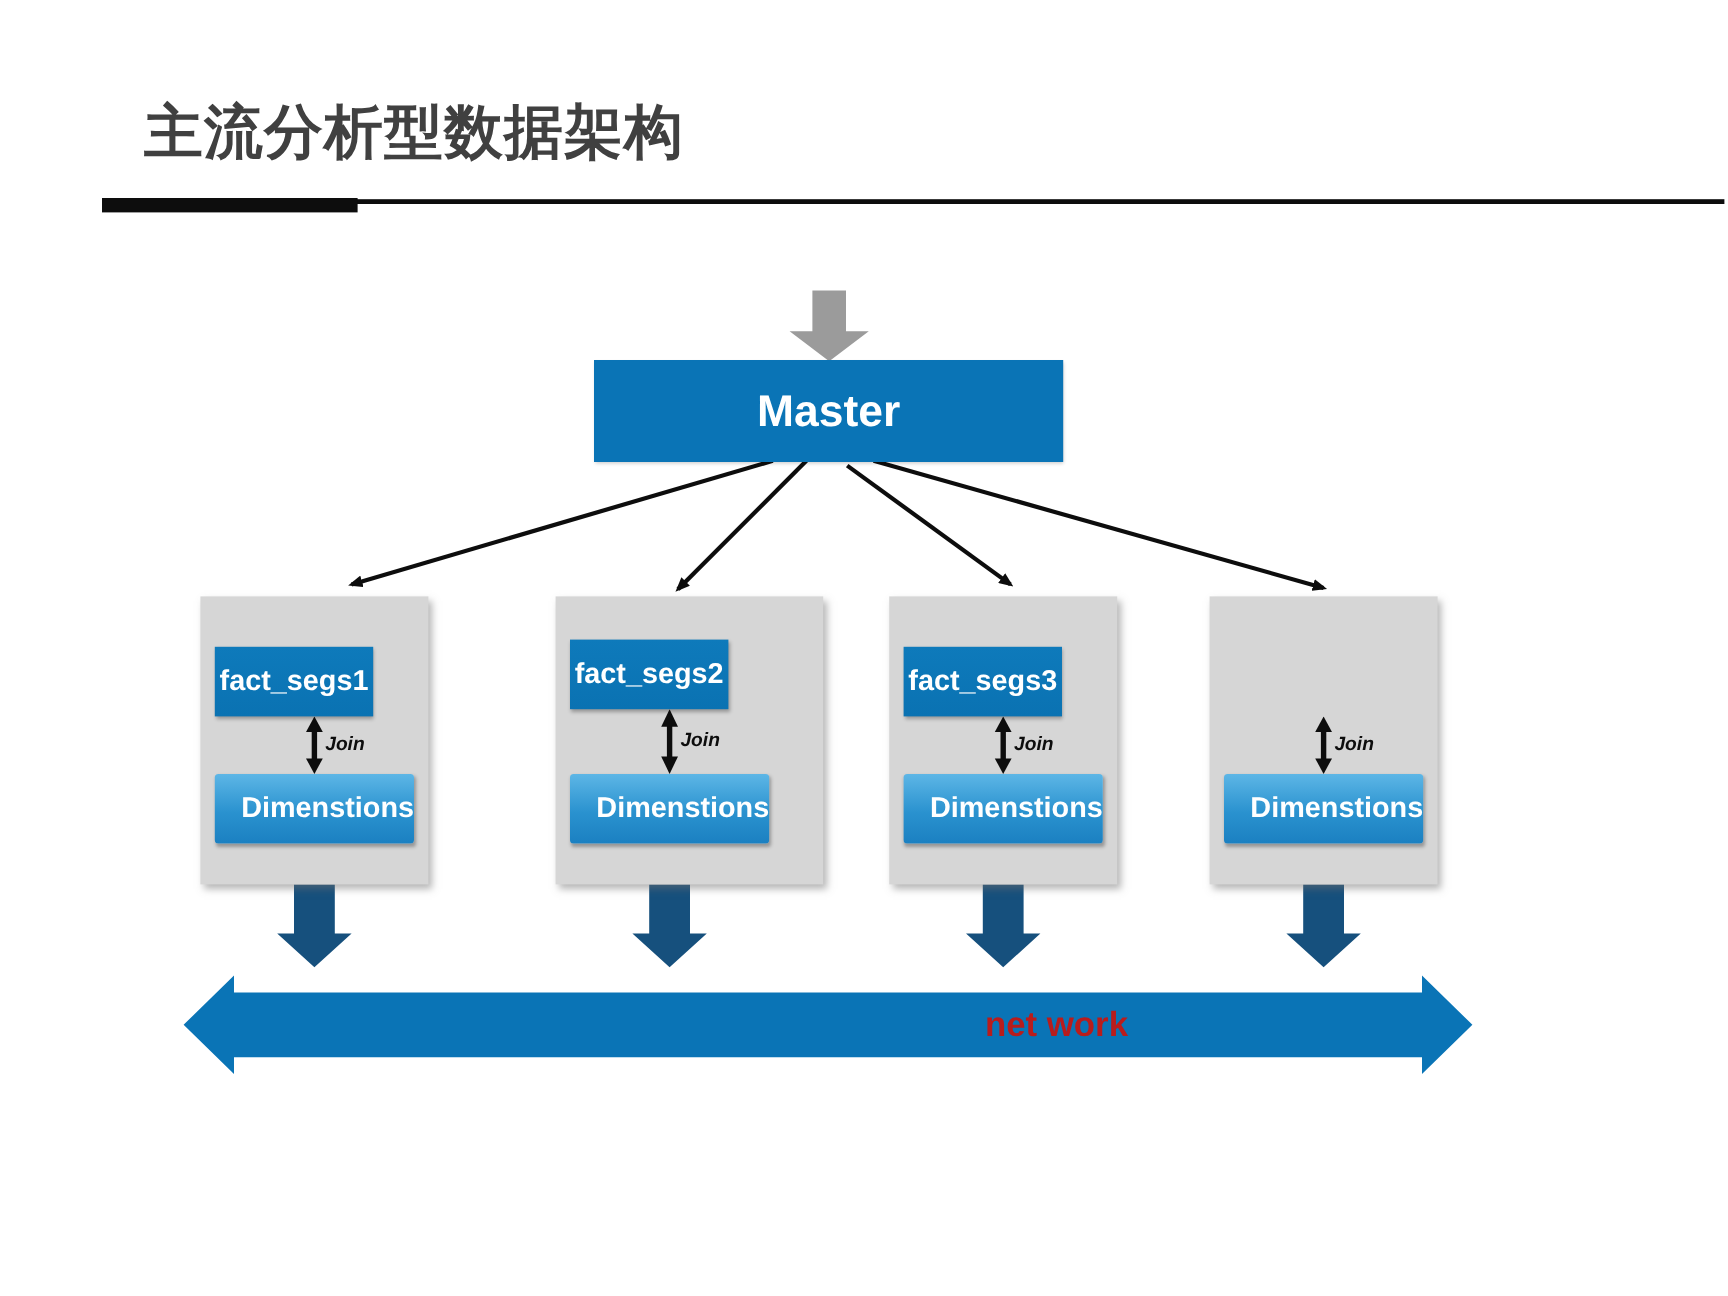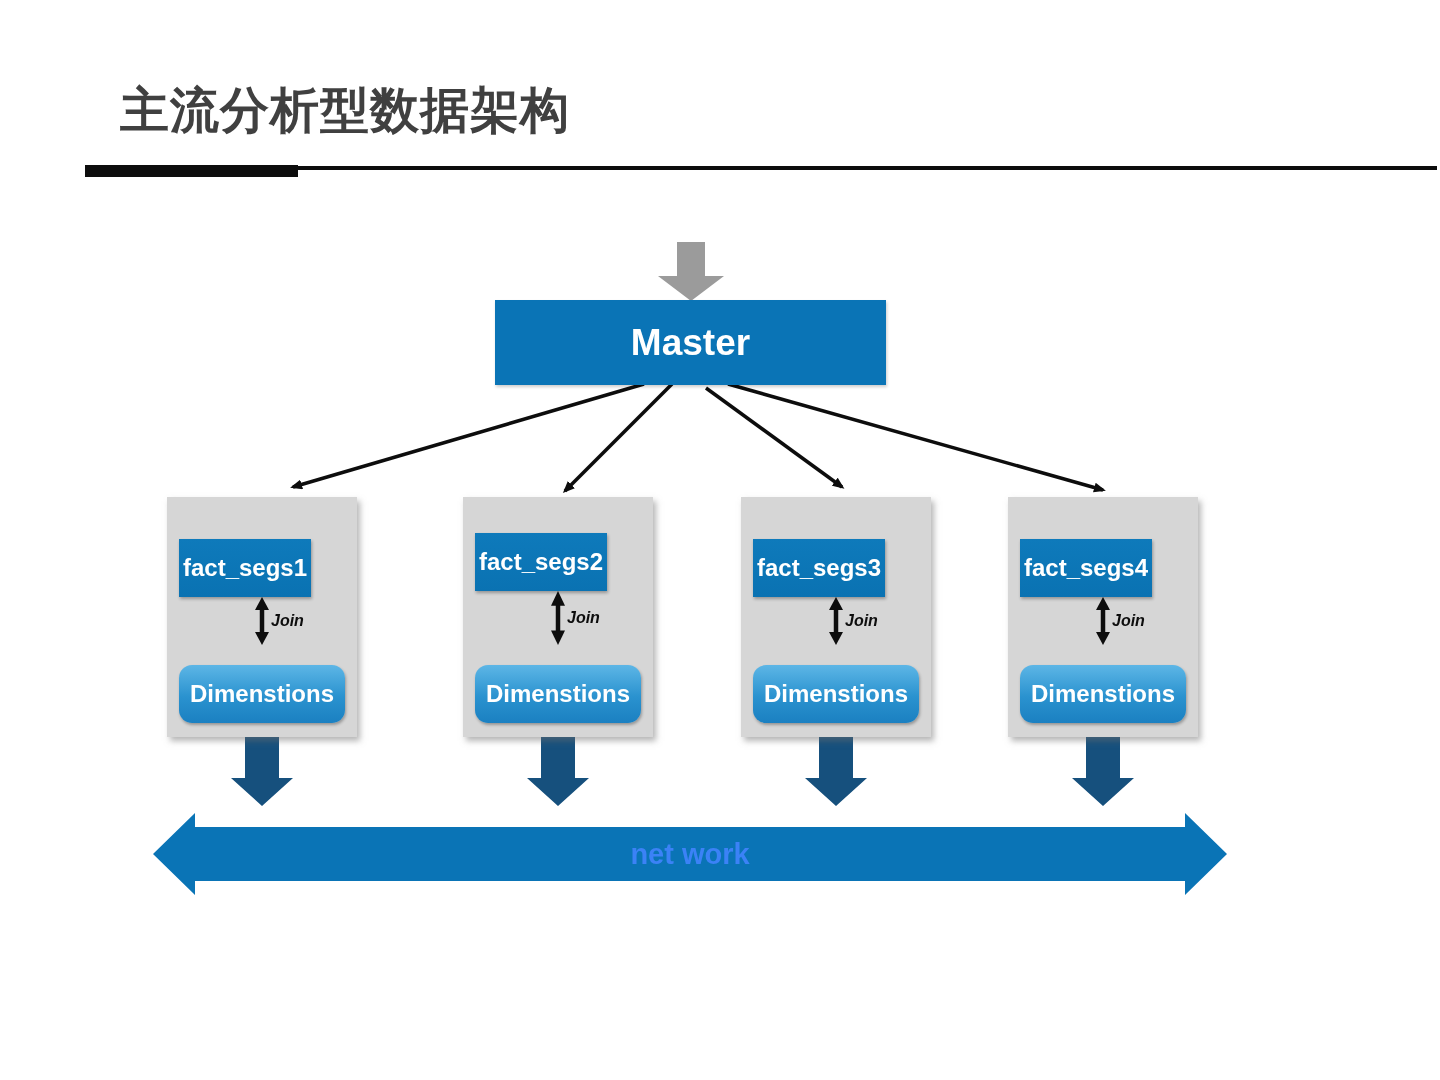--- a/index.html
+++ b/index.html
@@ -30,50 +30,50 @@
     display:flex;align-items:center;justify-content:center;
   }
   .master-label{color:#ffffff;font-size:37px;font-weight:bold;}
 
   
   .panel{
     position:absolute;top:497px;width:190px;height:240px;
     background:var(--panel-gray);
     box-shadow:3px 4px 6px rgba(110,110,110,.5);
   }
-  .panel-1{left:167px;} .panel-2{left:463px;} .panel-3{left:741px;} .panel-4{left:1008px;}
+  .panel-1{left:167px;} .panel-2{left:463px;padding-left:33px;} .panel-3{left:741px;} .panel-4{left:1008px;}
   .fact-box{
     position:absolute;left:12px;top:42px;width:132px;height:58px;
     background:linear-gradient(180deg,#0e7abb 0%,#0a72b2 100%);
     box-shadow:1px 2px 3px rgba(0,0,0,.3);
     display:flex;align-items:center;justify-content:center;
   }
   .panel-2 .fact-box{top:36px;}
   .fact-label{color:#ffffff;font-size:24px;font-weight:bold;}
   .join-wrap{position:absolute;left:0;top:100px;width:190px;height:48px;}
   .panel-2 .join-wrap{top:94px;height:54px;}
   .join-arrow{position:absolute;left:85px;top:0;height:100%;}
   .join-shaft{stroke:var(--line);stroke-width:4.5;}
   .join-head{fill:var(--line);}
   .join-label{
     position:absolute;left:104px;top:50%;transform:translateY(-50%);
     font-size:16px;font-weight:bold;color:#0d0d0d;font-style:italic;
   }
   .dim-box{
-    position:absolute;left:12px;top:148px;width:166px;height:58px;border-radius:13px;
+    position:absolute;left:12px;top:148px;width:166px;height:58px;border-radius:3px;
     background:linear-gradient(180deg,#5db6e6 0%,#2a92cf 55%,#1b80c1 100%);
     box-shadow:1px 2px 3px rgba(0,0,0,.3);
-    display:flex;align-items:center;justify-content:center;margin-top:20px;
+    display:flex;align-items:center;justify-content:flex-end;
   }
   .dim-label{color:#ffffff;font-size:24px;font-weight:bold;}
 
   
   .net-label{
-    position:absolute;left:440px;top:838px;width:500px;text-align:center;
-    color:#3b82f6;font-size:29px;font-weight:bold;
+    position:absolute;left:440px;top:838px;width:500px;text-align:right;
+    color:#b91c1c;font-size:29px;font-weight:bold;
   }
 </style>
 </head>
 <body>
 
 <div class="slide">
 
   <div class="title">主流分析型数据架构</div>
   <div class="rule-thin"></div>
   <div class="rule-thick"></div>
@@ -149,23 +149,20 @@
         <polygon class="join-head" points="10,48 3,35 17,35"></polygon>
       </svg>
       <span class="join-label">Join</span>
     </div>
     <div class="dim-box">
       <span class="dim-label">Dimenstions</span>
     </div>
   </div>
 
   <div class="panel panel-4">
-    <div class="fact-box">
-      <span class="fact-label">fact_segs4</span>
-    </div>
     <div class="join-wrap">
       <svg class="join-arrow" width="20" height="100%" viewBox="0 0 20 48" preserveAspectRatio="none">
         <line class="join-shaft" x1="10" y1="9" x2="10" y2="39"></line>
         <polygon class="join-head" points="10,0 3,13 17,13"></polygon>
         <polygon class="join-head" points="10,48 3,35 17,35"></polygon>
       </svg>
       <span class="join-label">Join</span>
     </div>
     <div class="dim-box">
       <span class="dim-label">Dimenstions</span>

